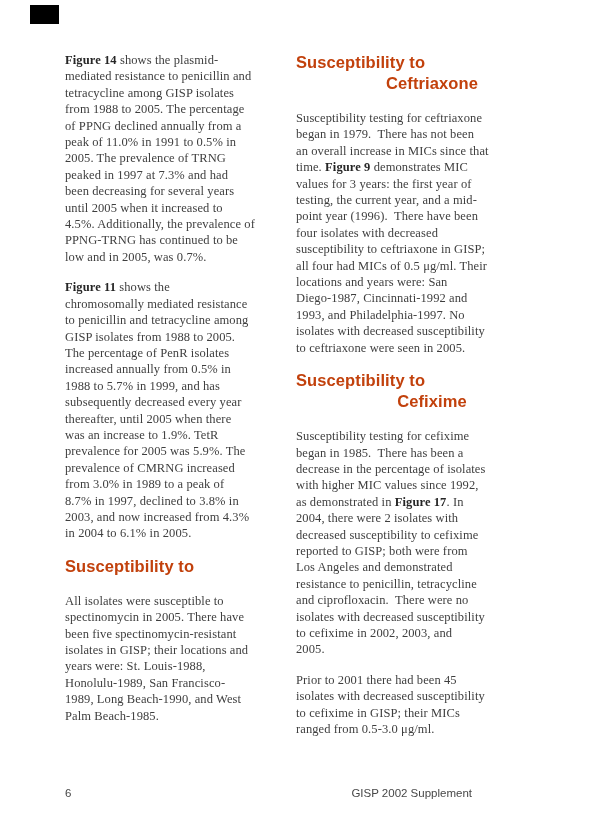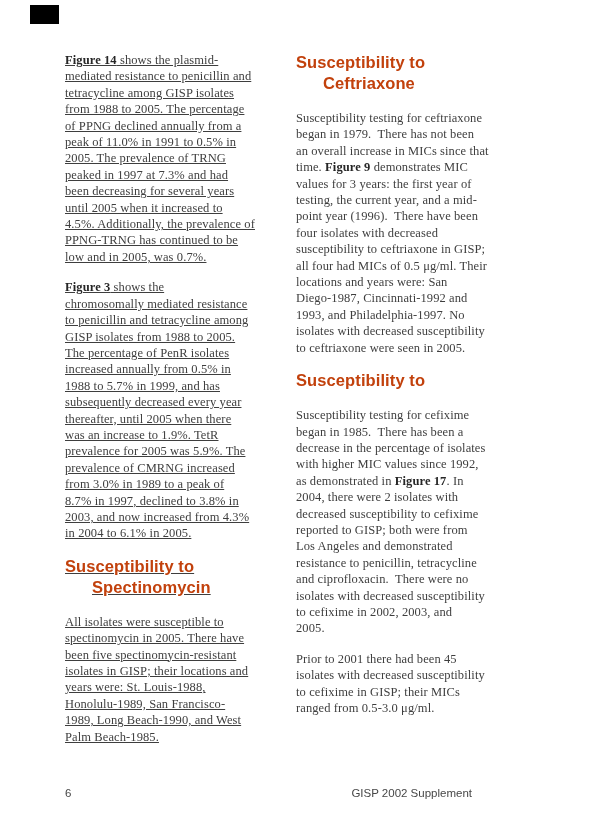--- a/index.html
+++ b/index.html
@@ -18,21 +18,21 @@
     top: 5px;
     width: 29px;
     height: 19px;
     background: #000000;
   }
   .columns {
     display: flex;
     padding: 52px 0 0 65px;
     align-items: flex-start;
   }
-  .col-left  { width: 231px; flex: 0 0 231px; text-decoration: underline; }
+  .col-left  { width: 231px; flex: 0 0 231px; }
   .col-right { width: 245px; flex: 0 0 245px; }
   p.body-text {
     margin: 0 0 14px 0;
     font-size: 12.5px;
     line-height: 16.4px;
     white-space: pre;
     letter-spacing: 0.1px;
   }
   p.body-text .lead-bold, p.body-text .inline-bold {
     font-weight: bold;
@@ -42,21 +42,21 @@
     font-family: "Liberation Sans", "DejaVu Sans", sans-serif;
     font-size: 16.5px;
     line-height: 21px;
     font-weight: bold;
     color: #c2410c;
     margin: 0 0 16px 0;
     white-space: normal;
     letter-spacing: 0.1px;
   }
   h2.section-heading .h-line { display: block; }
-  h2.section-heading .h-line2 { padding-left: 27px; }
+  h2.section-heading .h-line2 { padding-left: 27px; text-align: center; }
   .footer {
     position: absolute;
     top: 787px;
     left: 65px;
     right: 128px;
     display: flex;
     justify-content: space-between;
     font-family: "Liberation Sans", "DejaVu Sans", sans-serif;
     font-size: 11.5px;
     color: #474747;
@@ -79,40 +79,39 @@
 of PPNG declined annually from a
 peak of 11.0% in 1991 to 0.5% in
 2005. The prevalence of TRNG
 peaked in 1997 at 7.3% and had
 been decreasing for several years
 until 2005 when it increased to
 4.5%. Additionally, the prevalence of
 PPNG-TRNG has continued to be
 low and in 2005, was 0.7%.</span></p>
 
-      <p class="body-text"><span class="lead-bold">Figure 3</span><span> shows the
+      <p class="body-text"><span class="lead-bold">Figure 11</span><span> shows the
 chromosomally mediated resistance
 to penicillin and tetracycline among
 GISP isolates from 1988 to 2005.
 The percentage of PenR isolates
 increased annually from 0.5% in
 1988 to 5.7% in 1999, and has
 subsequently decreased every year
 thereafter, until 2005 when there
 was an increase to 1.9%. TetR
 prevalence for 2005 was 5.9%. The
 prevalence of CMRNG increased
 from 3.0% in 1989 to a peak of
 8.7% in 1997, declined to 3.8% in
 2003, and now increased from 4.3%
 in 2004 to 6.1% in 2005.</span></p>
 
       <h2 class="section-heading">
         <span class="h-line h-line1">Susceptibility to</span>
-        <span class="h-line h-line2">Spectinomycin</span>
       </h2>
 
       <p class="body-text"><span>All isolates were susceptible to
 spectinomycin in 2005. There have
 been five spectinomycin-resistant
 isolates in GISP; their locations and
 years were: St. Louis-1988,
 Honolulu-1989, San Francisco-
 1989, Long Beach-1990, and West
 Palm Beach-1985.</span></p>
@@ -135,20 +134,21 @@
 susceptibility to ceftriaxone in GISP;
 all four had MICs of 0.5 μg/ml. Their
 locations and years were: San
 Diego-1987, Cincinnati-1992 and
 1993, and Philadelphia-1997. No
 isolates with decreased susceptibility
 to ceftriaxone were seen in 2005.</span></p>
 
       <h2 class="section-heading">
         <span class="h-line h-line1">Susceptibility to</span>
+        <span class="h-line h-line2">Cefixime</span>
       </h2>
 
       <p class="body-text"><span>Susceptibility testing for cefixime
 began in 1985.  There has been a
 decrease in the percentage of isolates
 with higher MIC values since 1992,
 as demonstrated in </span><span class="inline-bold">Figure 17</span><span>. In
 2004, there were 2 isolates with
 decreased susceptibility to cefixime
 reported to GISP; both were from

